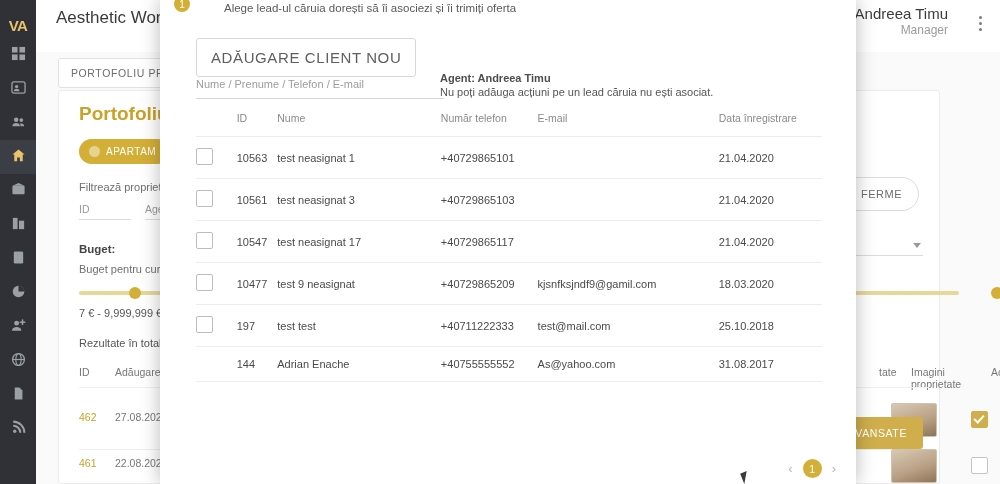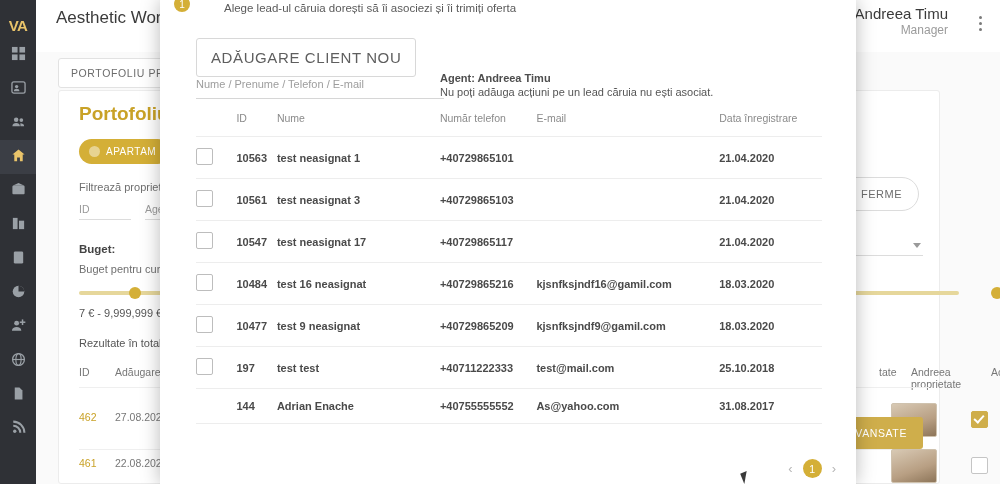--- a/index.html
+++ b/index.html
@@ -296,21 +296,20 @@
     font-weight: normal;
     color: #8a8a8a;
     font-size: 10.5px;
     text-align: left;
     padding: 0 0 12px 0;
   }
   table.leads td {
     padding: 11px 0;
     border-top: 1px solid #ededed;
     color: #4a4a4a;
-    font-weight: bold;
   }
   table.leads tr.row:last-child td { border-bottom: 1px solid #ededed; }
   .col-chk { width: 44px; }
   .col-id { width: 42px; }
   .col-name { width: 180px; }
   .col-phone { width: 100px; }
   .col-email { width: 190px; }
   .col-date { width: 110px; text-align: left; }
   th.col-date, td.col-date { padding-left: 6px; }
   .cbox {
@@ -486,21 +485,21 @@
           <span class="slider-knob" style="left:50px;"></span>
           <span class="slider-knob" style="left:912px;"></span>
         </div>
         <div class="budget-range">7 € - 9,999,999 €</div>
         <div class="results-total">Rezultate în total:1</div>
 
         <div class="grid-head">
           <span style="left:0;">ID</span>
           <span style="left:36px;">Adăugare</span>
           <span style="left:800px;">tate</span>
-          <span style="left:832px;width:60px;line-height:12px;">Andreea proprietate</span>
+          <span style="left:832px;width:60px;line-height:12px;">Imagini proprietate</span>
           <span style="left:912px;">Acțiune</span>
         </div>
         <div class="hr-soft" style="top:296px;"></div>
 
         <div class="grid-row" style="top:320px;">
           <span class="rid">462</span>
           <span class="rdate">27.08.2020</span>
         </div>
         <div class="thumb" style="left:832px; top:312px;"></div>
         <div class="chk-sq checked" style="left:912px; top:320px;"></div>
@@ -573,28 +572,20 @@
         <tr class="row">
           <td class="col-chk"><span class="cbox"></span></td>
           <td class="col-id">10547</td>
           <td class="col-name">test neasignat 17</td>
           <td class="col-phone">+40729865117</td>
           <td class="col-email"></td>
           <td class="col-date">21.04.2020</td>
         </tr>
         <tr class="row">
           <td class="col-chk"><span class="cbox"></span></td>
-          <td class="col-id">10484</td>
-          <td class="col-name">test 16 neasignat</td>
-          <td class="col-phone">+40729865216</td>
-          <td class="col-email">kjsnfksjndf16@gamil.com</td>
-          <td class="col-date">18.03.2020</td>
-        </tr>
-        <tr class="row">
-          <td class="col-chk"><span class="cbox"></span></td>
           <td class="col-id">10477</td>
           <td class="col-name">test 9 neasignat</td>
           <td class="col-phone">+40729865209</td>
           <td class="col-email">kjsnfksjndf9@gamil.com</td>
           <td class="col-date">18.03.2020</td>
         </tr>
         <tr class="row">
           <td class="col-chk"><span class="cbox"></span></td>
           <td class="col-id">197</td>
           <td class="col-name">test test</td>

